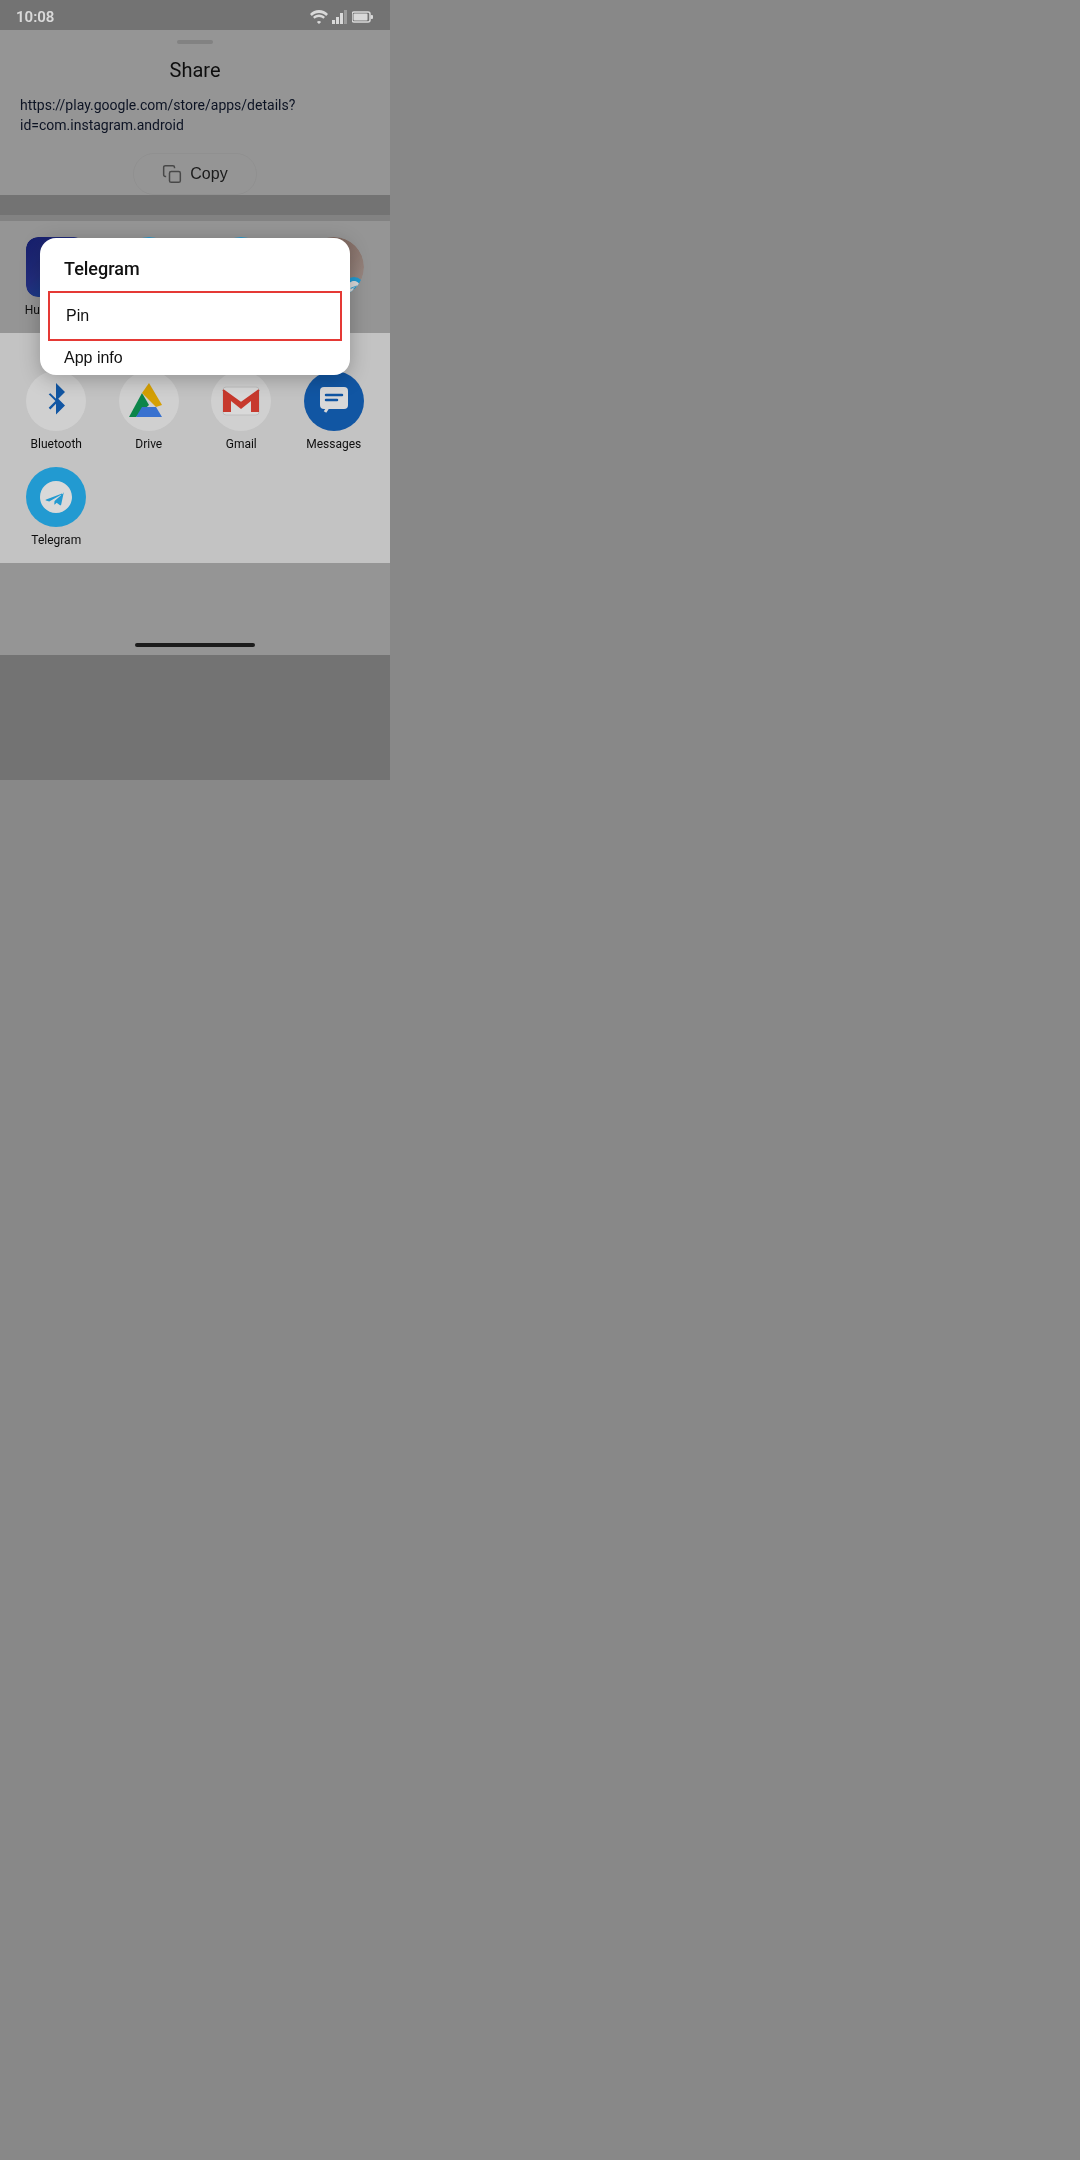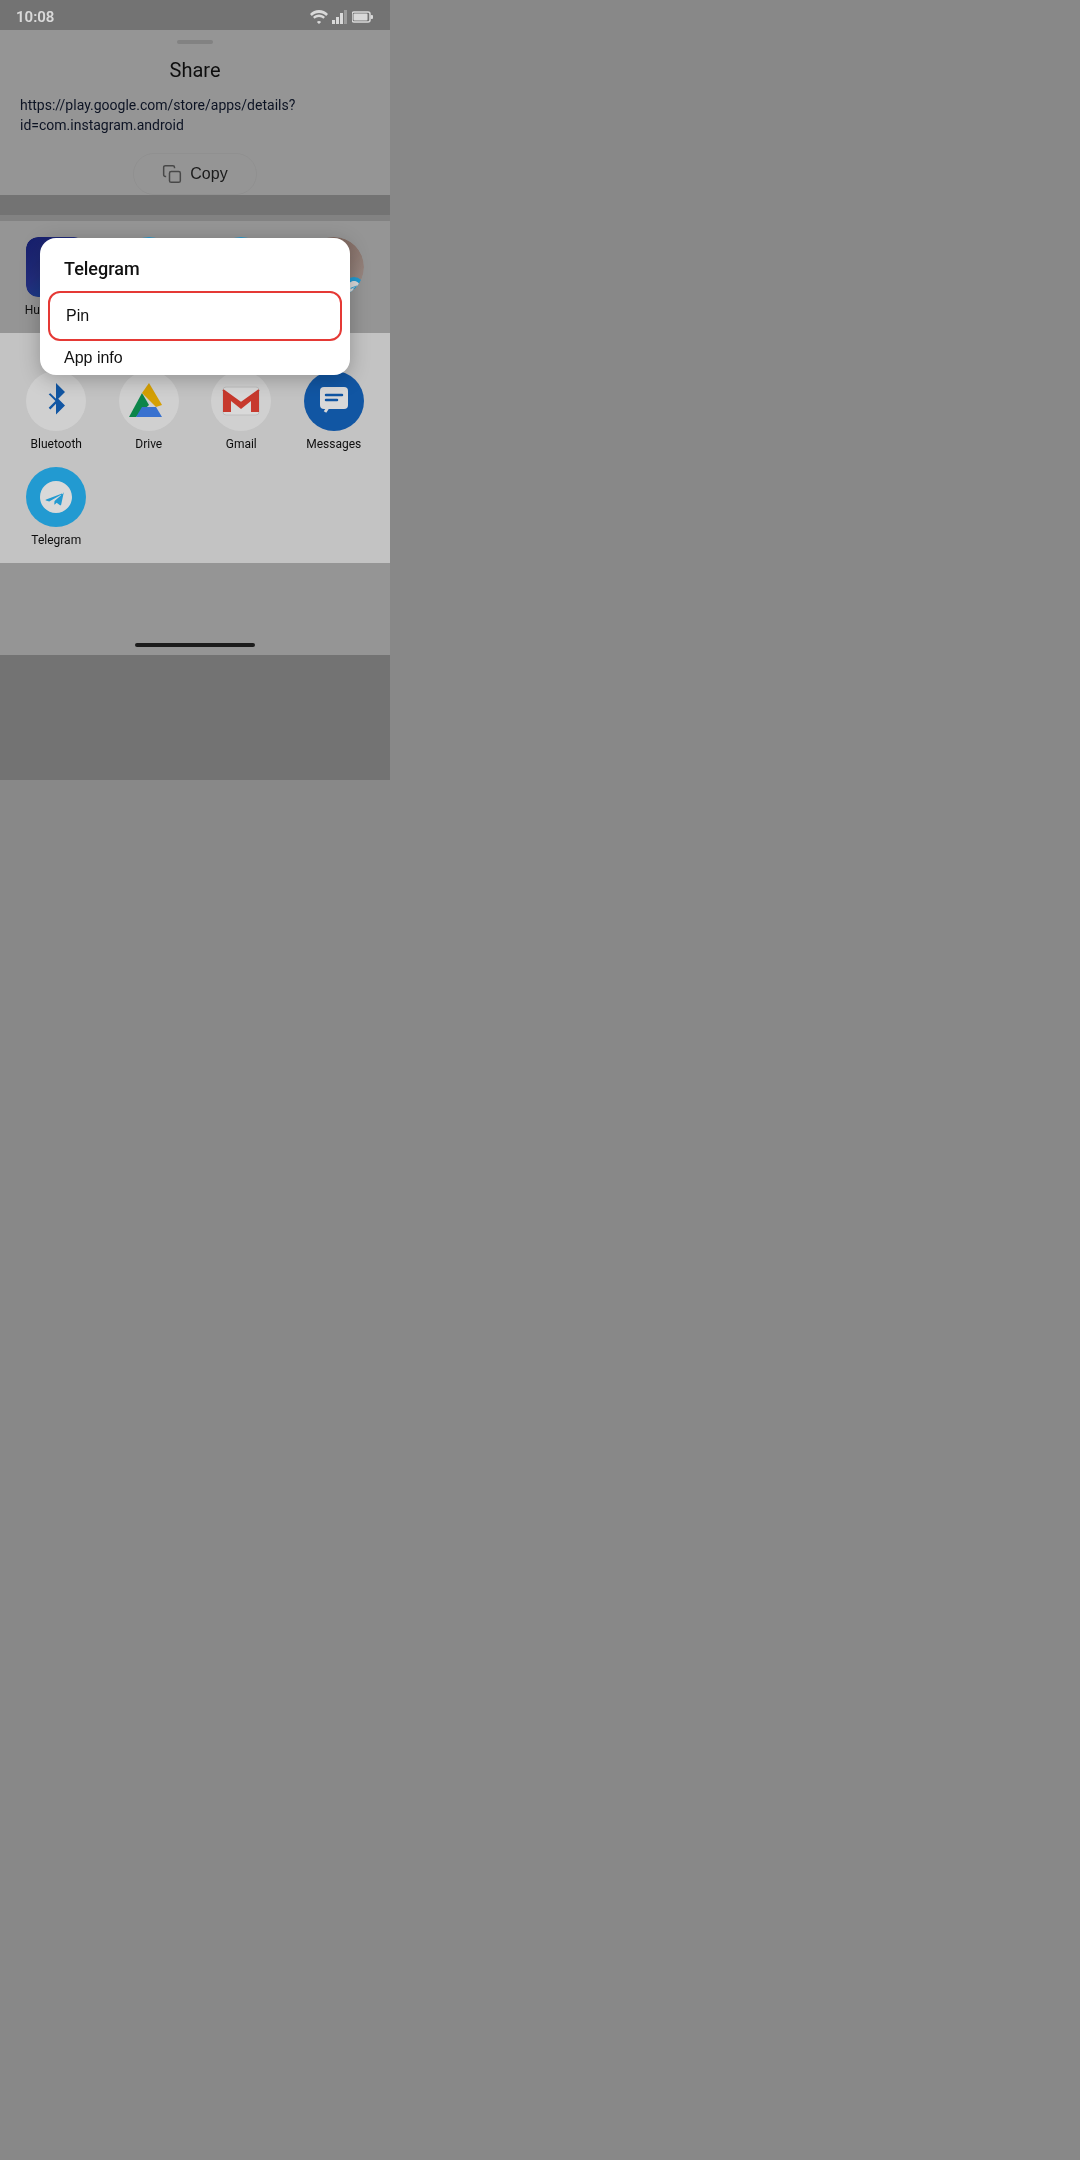--- a/index.html
+++ b/index.html
@@ -227,21 +227,21 @@
       border: none;
       background: transparent;
       width: 100%;
       text-align: left;
     }
 
     .context-menu-item.highlighted {
       border: 2.5px solid #e53935;
       margin: 0 8px;
       width: calc(100% - 16px);
-      border-radius: 12px;
+      border-radius: 0;
       padding: 14px 16px;
     }
 
     .context-menu-item.app-info {
       padding: 8px 24px;
     }
 
     
     .apps-list-section {
       background: #e5e5e5;

